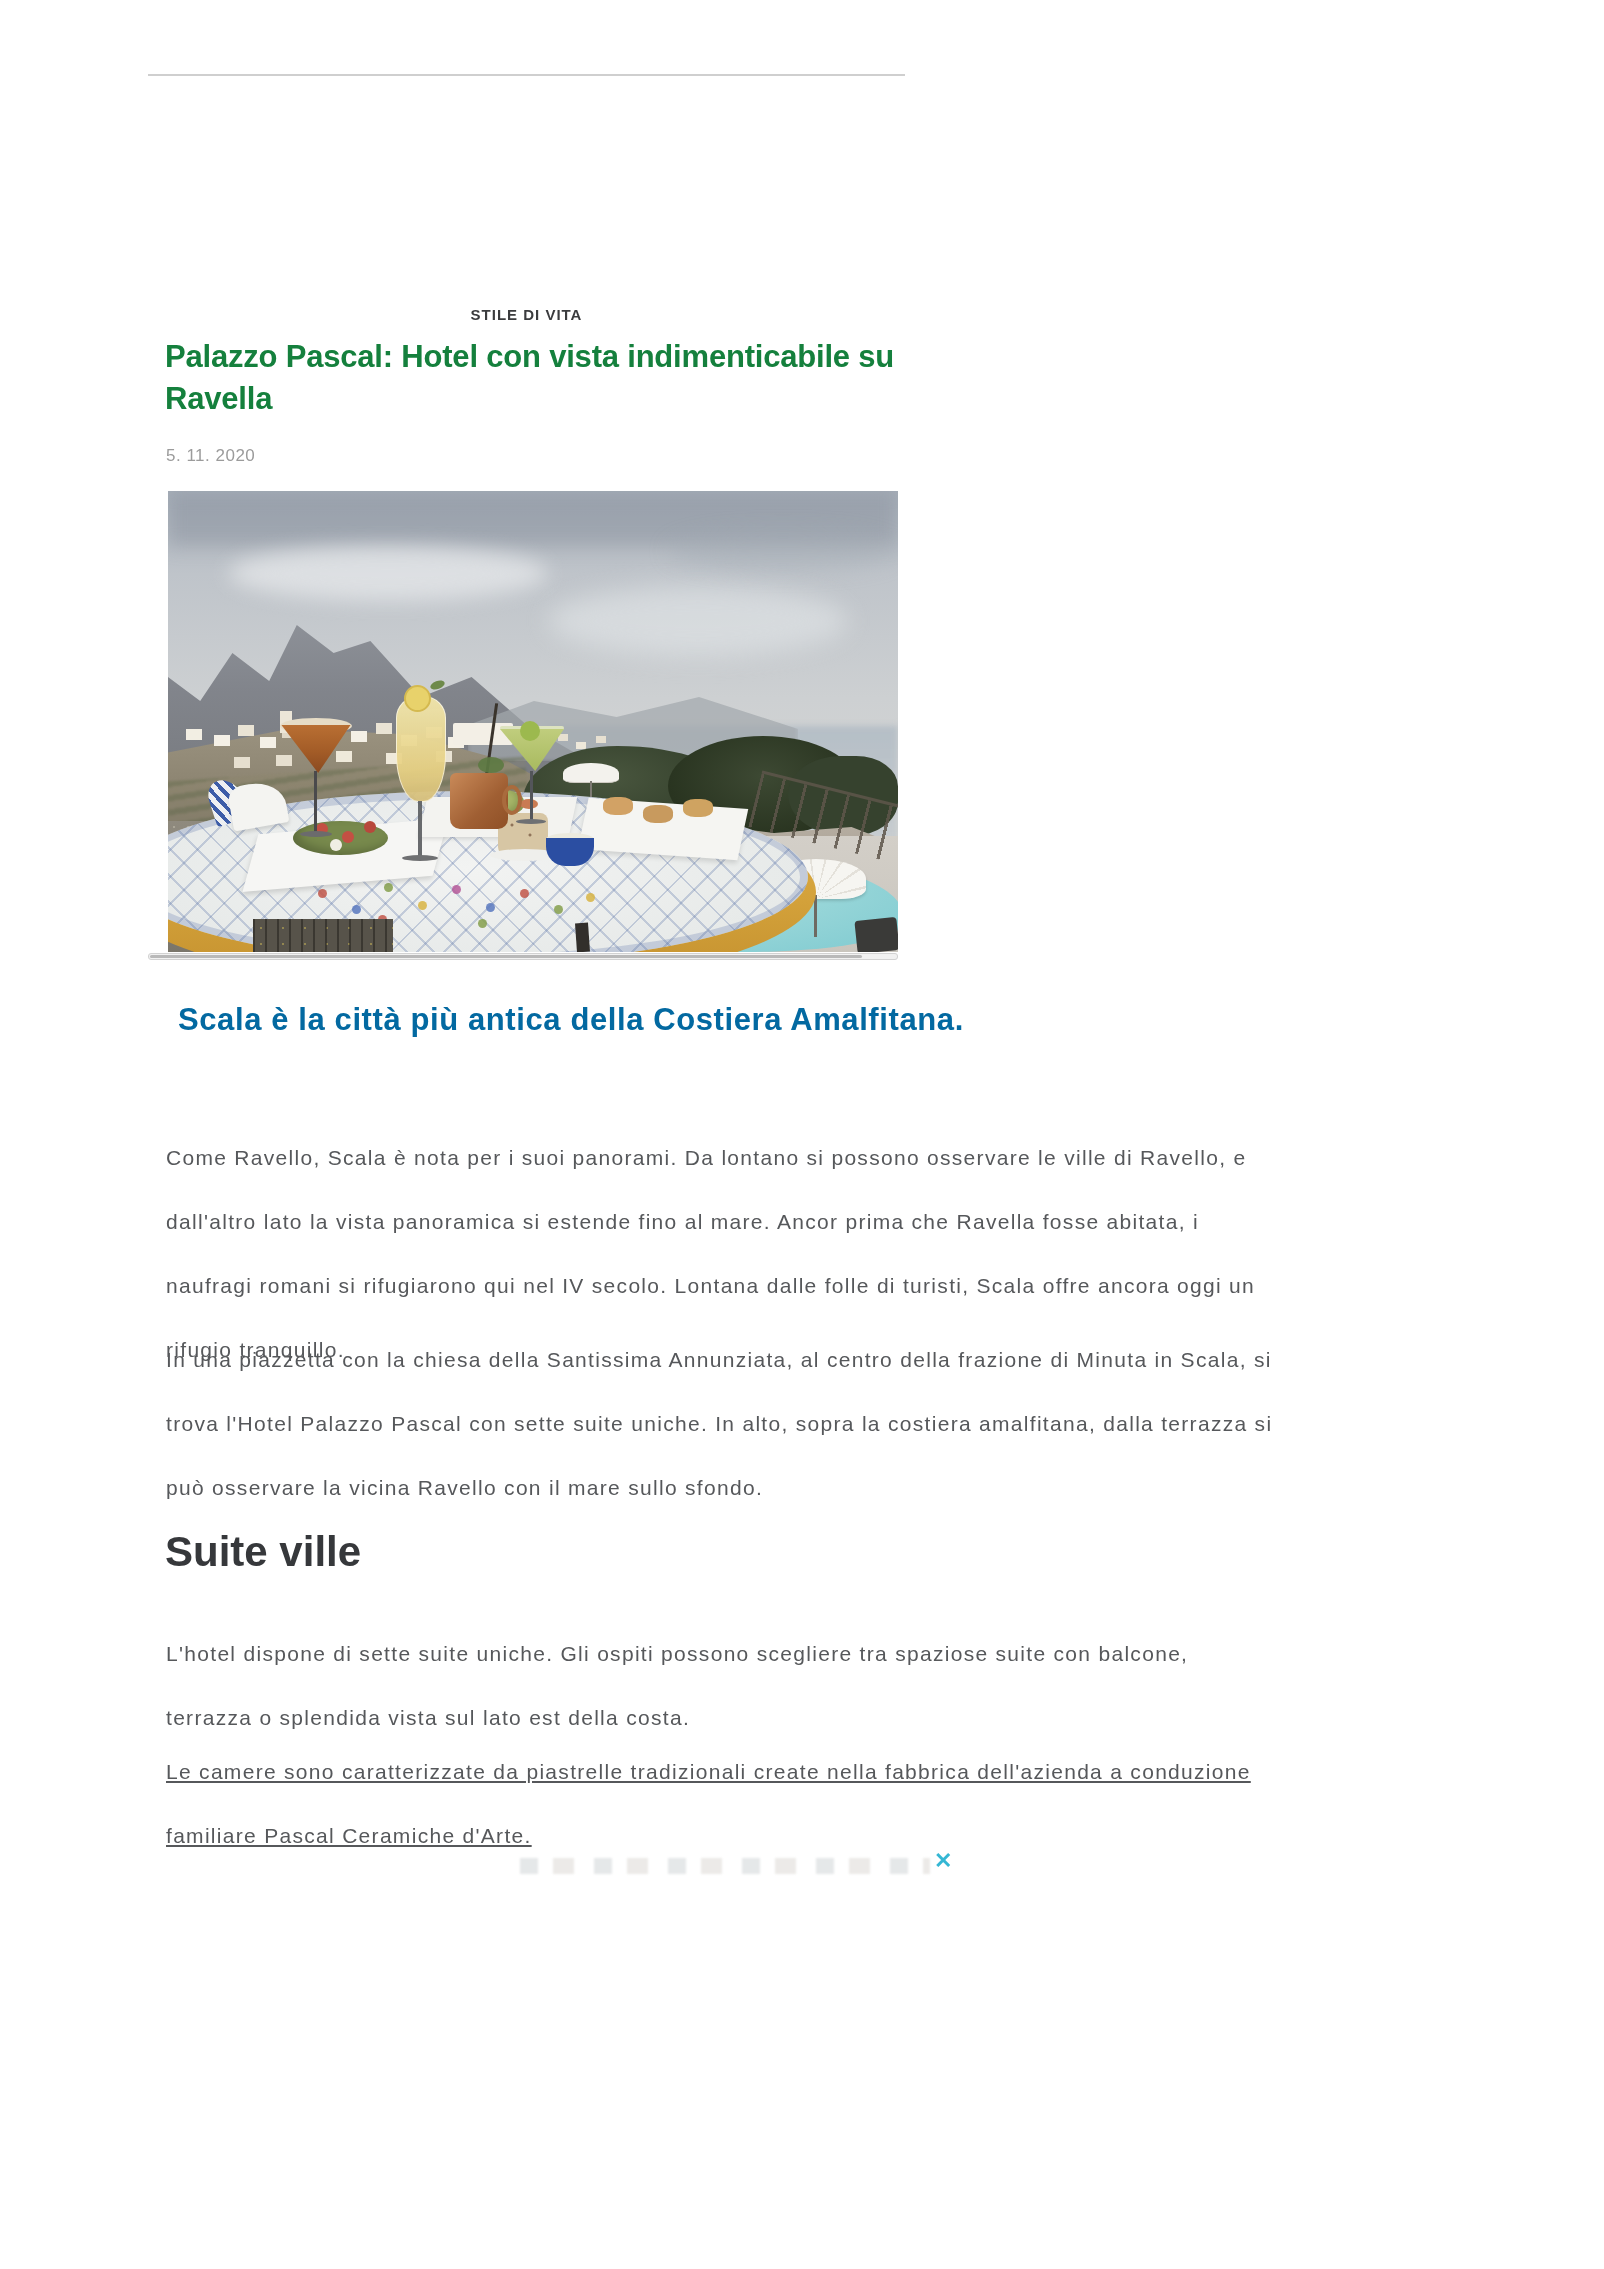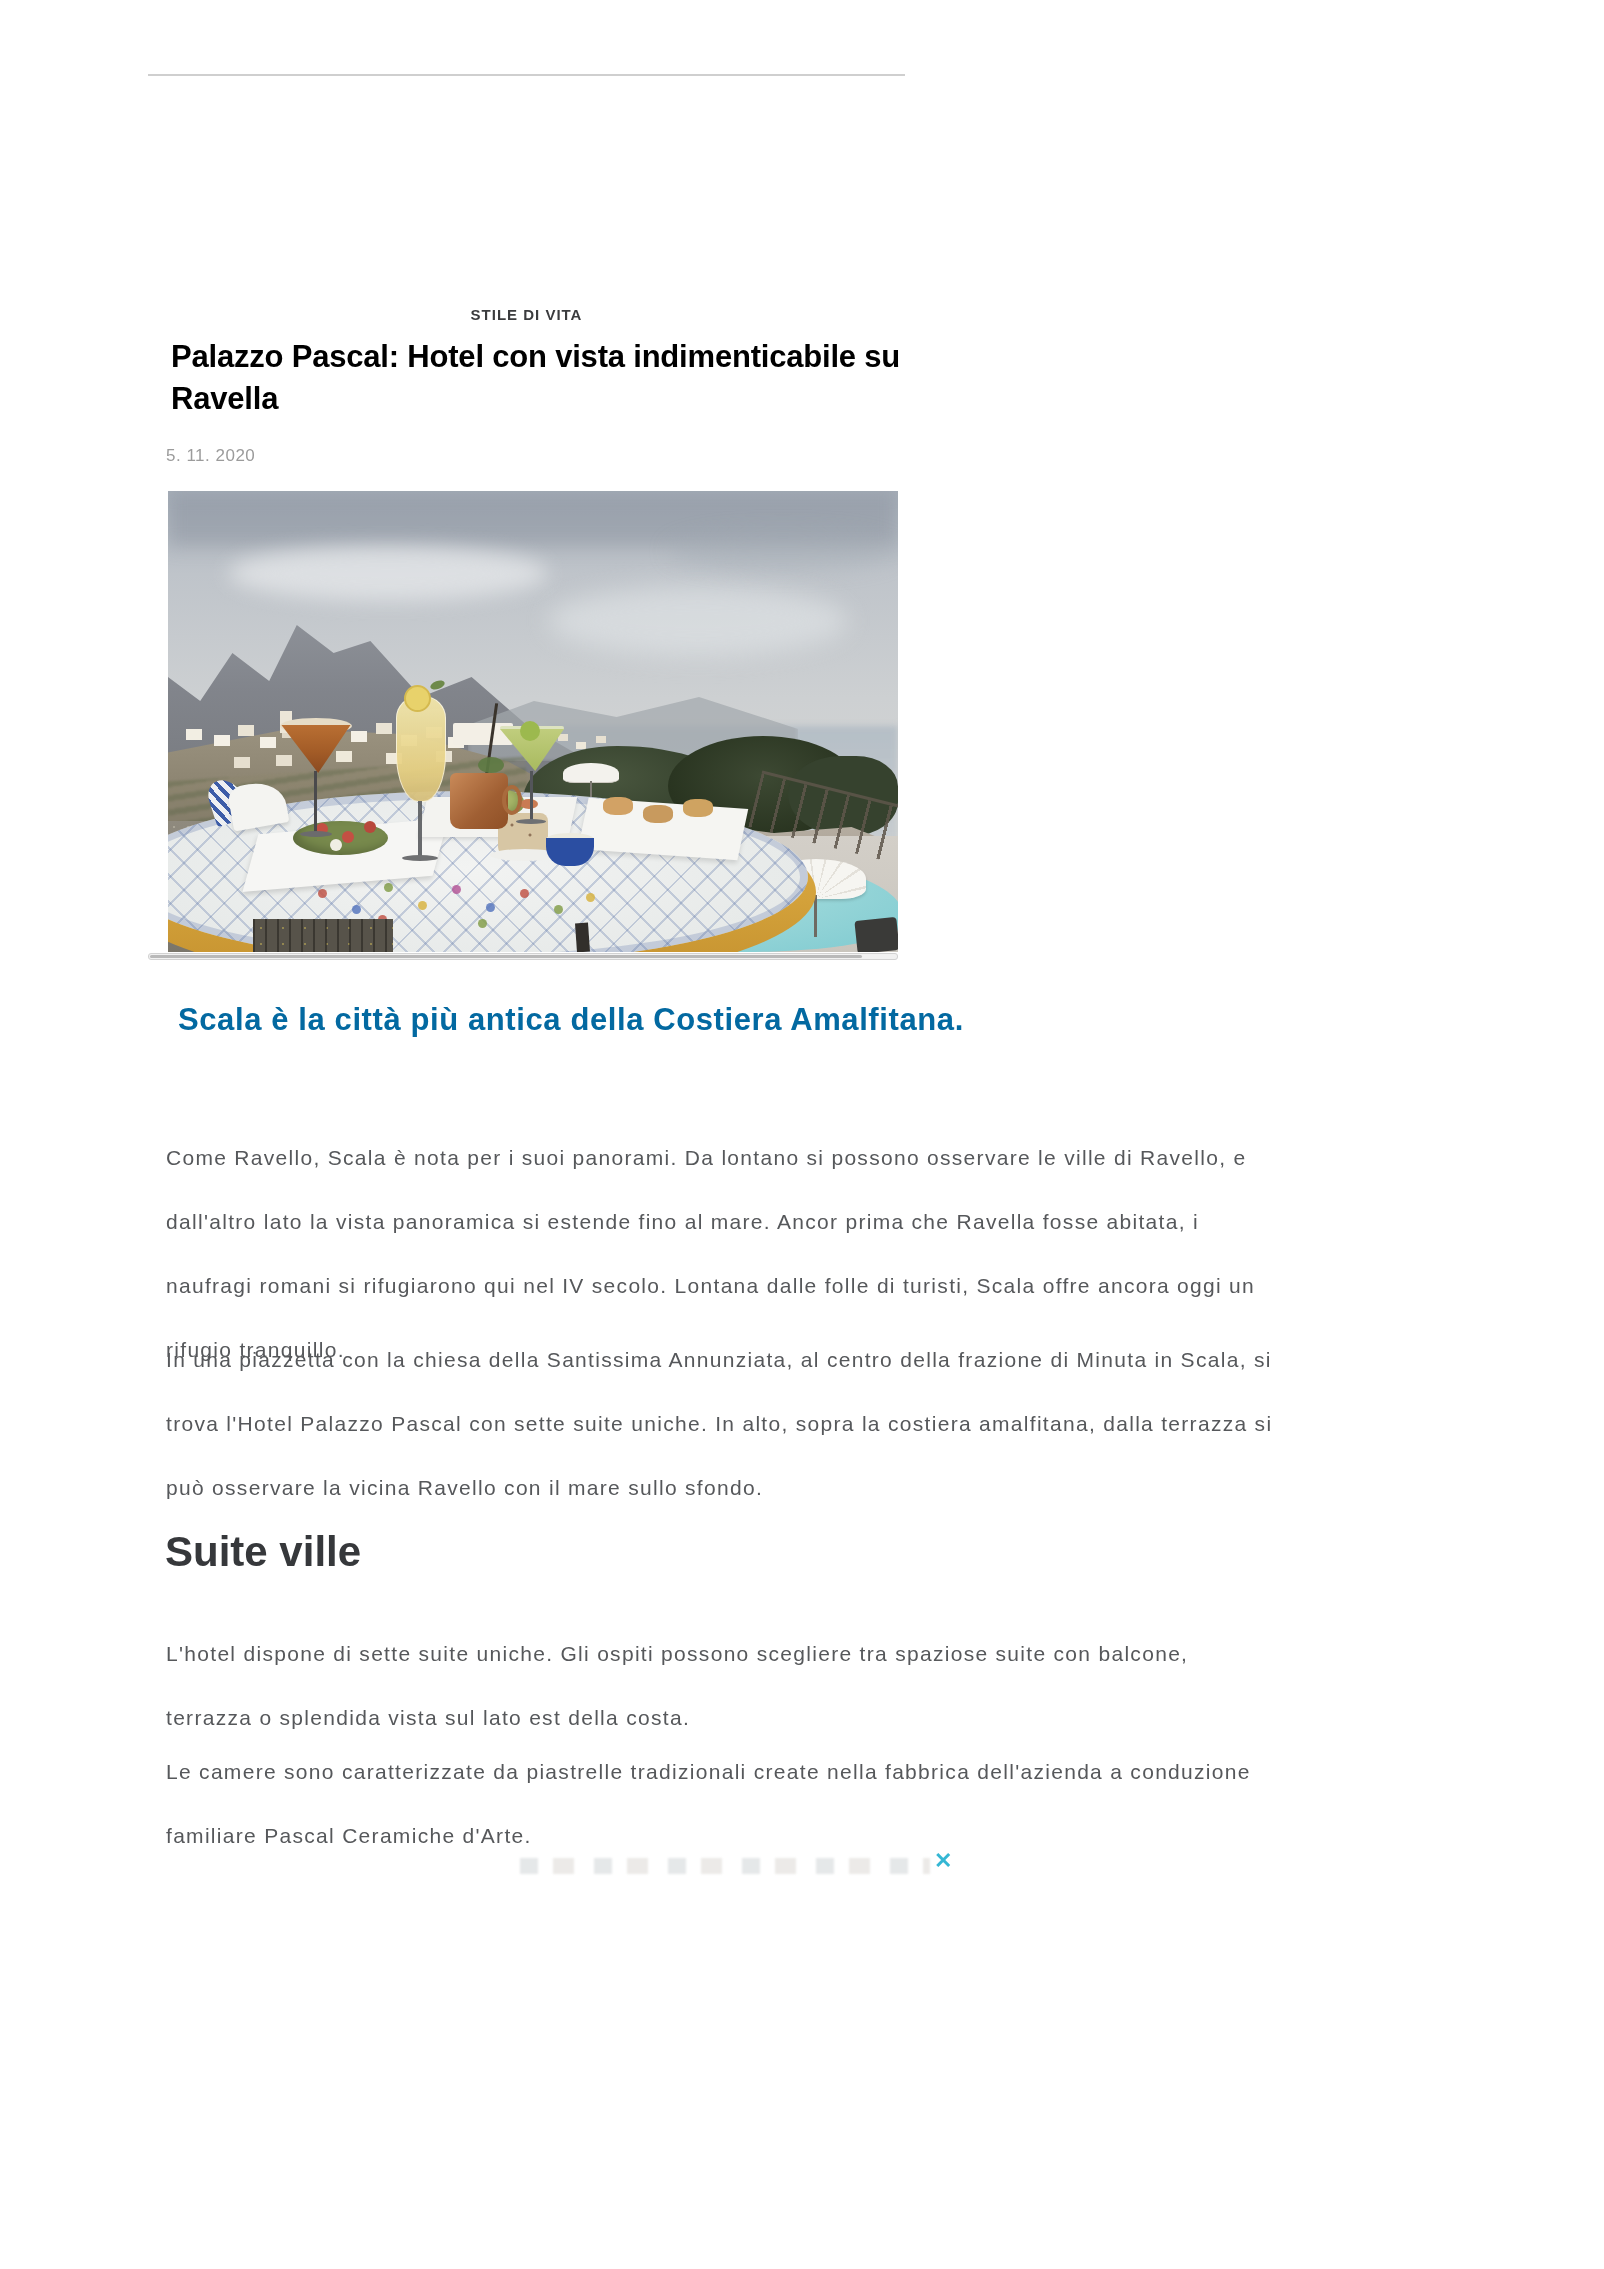--- a/index.html
+++ b/index.html
@@ -33,22 +33,22 @@
     text-decoration:none; white-space:nowrap; cursor:pointer;
   }
   .nav-item.active { color:#a7a099; }
 
   
   .category {
     position:absolute; left:148px; top:306px; width:757px; text-align:center;
     font-size:15px; font-weight:700; letter-spacing:1px; color:#3b3c3e; cursor:pointer;
   }
   h1.article-title {
-    position:absolute; left:171px; top:336px; width:880px;
-    font-size:31px; font-weight:700; line-height:42px; color:#000000;
+    position:absolute; left:165px; top:336px; width:880px;
+    font-size:31px; font-weight:700; line-height:42px; color:#15803d;
     letter-spacing:-0.2px; white-space:pre-line;
   }
   .article-date {
     position:absolute; left:166px; top:446px;
     font-size:17px; color:#9b9b9b; letter-spacing:0.5px;
   }
 
   
   .hero {
     position:absolute; left:168px; top:491px; width:730px; height:461px;
@@ -70,21 +70,21 @@
     font-size:31px; font-weight:700; color:#0369a1; letter-spacing:0.6px;
   }
   p.body-p {
     position:absolute; left:166px; width:1310px;
     font-size:21px; line-height:64px; color:#56585b;
     letter-spacing:1.3px; white-space:pre-line;
   }
   #p1 { top:1126px; }
   #p2 { top:1328px; }
   #p3 { top:1622px; }
-  #p4 { top:1740px; }
+  #p4 { top:1740px;text-decoration:underline; }
   h2.section-heading {
     position:absolute; left:165px; top:1528px;
     font-size:42px; font-weight:700; color:#36383b; letter-spacing:0px;
   }
 
   
   .ad-banner { position:absolute; left:410px; top:1842px; width:560px; height:52px; }
   .ad-ghost {
     position:absolute; left:110px; top:16px; width:410px; height:16px;
     background:repeating-linear-gradient(90deg,

